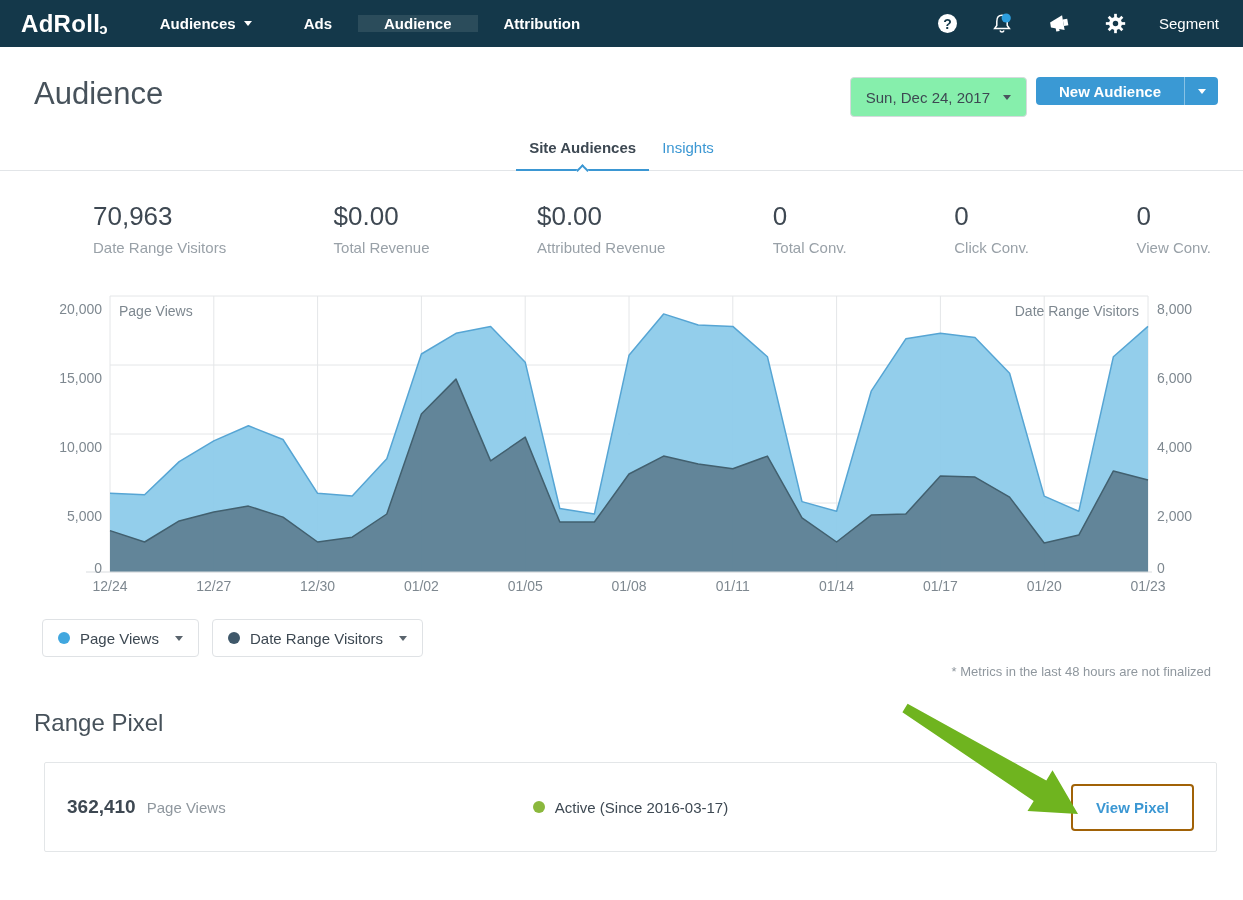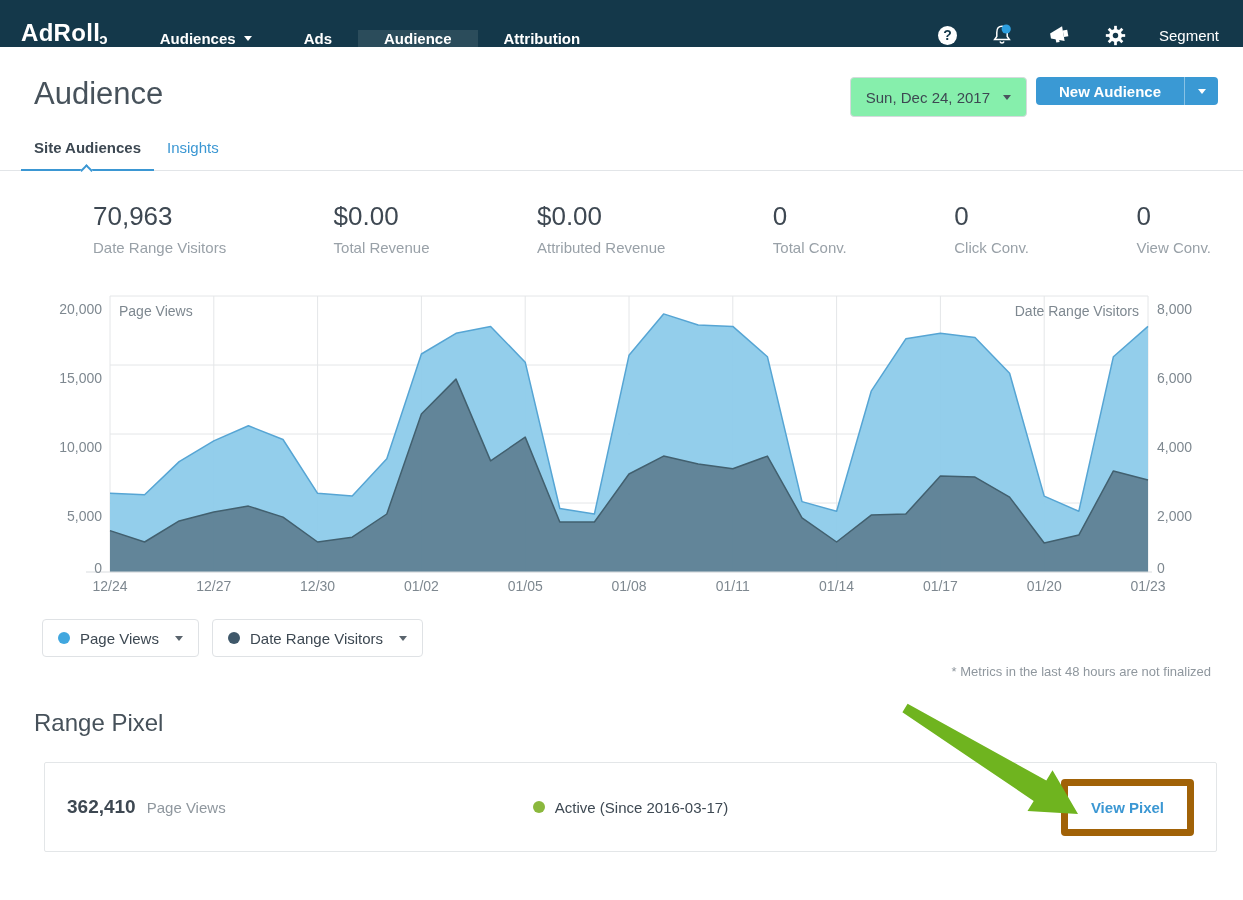--- a/index.html
+++ b/index.html
@@ -4,21 +4,21 @@
 <style>
   * { box-sizing: border-box; }
   html,body { margin:0; padding:0; }
   body {
     width:1243px; height:900px; position:relative; overflow:hidden;
     background:#ffffff; color:#3d4852;
     font-family:"Liberation Sans", sans-serif;
   }
 
   
-  .navbar { height:47px; background:#14384a; display:flex; align-items:flex-end; color:#fff; }
+  .navbar { height:47px; background:#14384a; display:flex; align-items:center; color:#fff; }
   .logo { display:flex; align-items:center; padding:0 26px 0 21px; font-size:24px; font-weight:bold; letter-spacing:.3px; cursor:pointer; }
   .logo-curl { font-size:15px; font-weight:bold; transform:translateY(5px); margin-left:-1px; }
   .nav-items { display:flex; }
   .nav-item { display:flex; align-items:center; padding:0 26px; font-size:15px; font-weight:bold; cursor:pointer; }
   .nav-item.active { background:#2b4c5b; }
   .caret-down-white { width:0; height:0; border-left:4px solid transparent; border-right:4px solid transparent; border-top:5px solid #fff; margin-left:8px; }
   .nav-right { margin-left:auto; display:flex; align-items:center; gap:33px; padding-right:24px; }
   .help-icon { width:19px; height:19px; border-radius:50%; background:#fff; color:#14384a; font-size:14px; font-weight:bold; display:flex; align-items:center; justify-content:center; cursor:pointer; }
   .nav-svg { display:block; cursor:pointer; }
   .segment-label { font-size:15px; cursor:pointer; }
@@ -27,21 +27,21 @@
   .page-header { display:flex; justify-content:space-between; align-items:flex-start; padding:30px 25px 0 34px; }
   .page-title { font-size:31px; color:#47525b; font-weight:400; line-height:1.1; }
   .controls { display:flex; gap:9px; }
   .date-btn { height:40px; background:#86efac; border:1px solid #d6dadd; border-radius:4px; padding:0 15px; font-size:15px; color:#3d4852; display:flex; align-items:center; gap:13px; cursor:pointer; }
   .caret-down-dark { width:0; height:0; border-left:4px solid transparent; border-right:4px solid transparent; border-top:5px solid #4a545e; }
   .btn-split { display:flex; height:28px; border-radius:4px; overflow:hidden; background:#3a99d4; color:#fff; cursor:pointer;justify-content:flex-end; }
   .btn-split-main { padding:0 23px; display:flex; align-items:center; font-size:15px; font-weight:bold; }
   .btn-split-caret { width:34px; border-left:1px solid rgba(255,255,255,.4); display:flex; align-items:center; justify-content:center; }
 
   
-  .tabs-row { display:flex; padding:0 21px; margin-top:22px; border-bottom:1px solid #e2e5e8; }
+  .tabs-row { display:flex; padding:0 21px; margin-top:22px; border-bottom:1px solid #e2e5e8;justify-content:center; }
   .tab { position:relative; padding:0 13px 14px 13px; font-size:15px; color:#3b97d3; cursor:pointer; }
   .tab.active { color:#3d4852; font-weight:bold; }
   .tab.active::after { content:''; position:absolute; left:0; right:0; bottom:-1px; height:2px; background:#3b97d3; }
   .tab.active::before { content:''; position:absolute; bottom:-5px; left:50%; margin-left:-5px; width:7px; height:7px; background:#fff; border-top:2px solid #3b97d3; border-left:2px solid #3b97d3; transform:rotate(45deg); z-index:2; }
 
   
   .stats { display:flex; justify-content:space-between; padding:30px 32px 0 93px; }
   .stat-value { font-size:26px; color:#3e4852; }
   .stat-label { font-size:15px; color:#99a1a8; margin-top:7px; }
 
@@ -60,21 +60,21 @@
   
   .pixel-title { margin:30px 0 0 34px; font-size:24px; color:#46515a; font-weight:400; }
   .pixel-card { margin:25px 26px 0 44px; height:90px; border:1px solid #e3e6e8; border-radius:2px; background:#fff; display:flex; align-items:center; padding:0 22px; }
   .pixel-left { flex:1; display:flex; align-items:baseline; }
   .pixel-value { font-size:19px; font-weight:bold; color:#3e4852; }
   .pixel-value-label { font-size:15px; color:#8f979e; margin-left:11px; }
   .pixel-center { display:flex; align-items:center; gap:10px; }
   .status-dot { width:12px; height:12px; border-radius:50%; }
   .pixel-status-text { font-size:15px; color:#3d4852; }
   .pixel-right { flex:1; display:flex; justify-content:flex-end; }
-  .view-pixel-btn { background:#fff; border:7px solid #a16207; border-radius:4px; color:#3b97d3; font-size:15px; font-weight:bold; padding:13px 23px; cursor:pointer; font-family:"Liberation Sans", sans-serif; }
+  .view-pixel-btn { background:#fff; border:2px solid #a16207; border-radius:4px; color:#3b97d3; font-size:15px; font-weight:bold; padding:13px 23px; cursor:pointer; font-family:"Liberation Sans", sans-serif; }
 
   .arrow-overlay { position:absolute; left:0; top:0; width:1243px; height:900px; pointer-events:none; z-index:5; }
 </style>
 </head>
 <body>
 
 <div class="navbar">
   <div class="logo">
     <span>AdRoll</span>
       <span class="logo-curl">ɔ</span>

